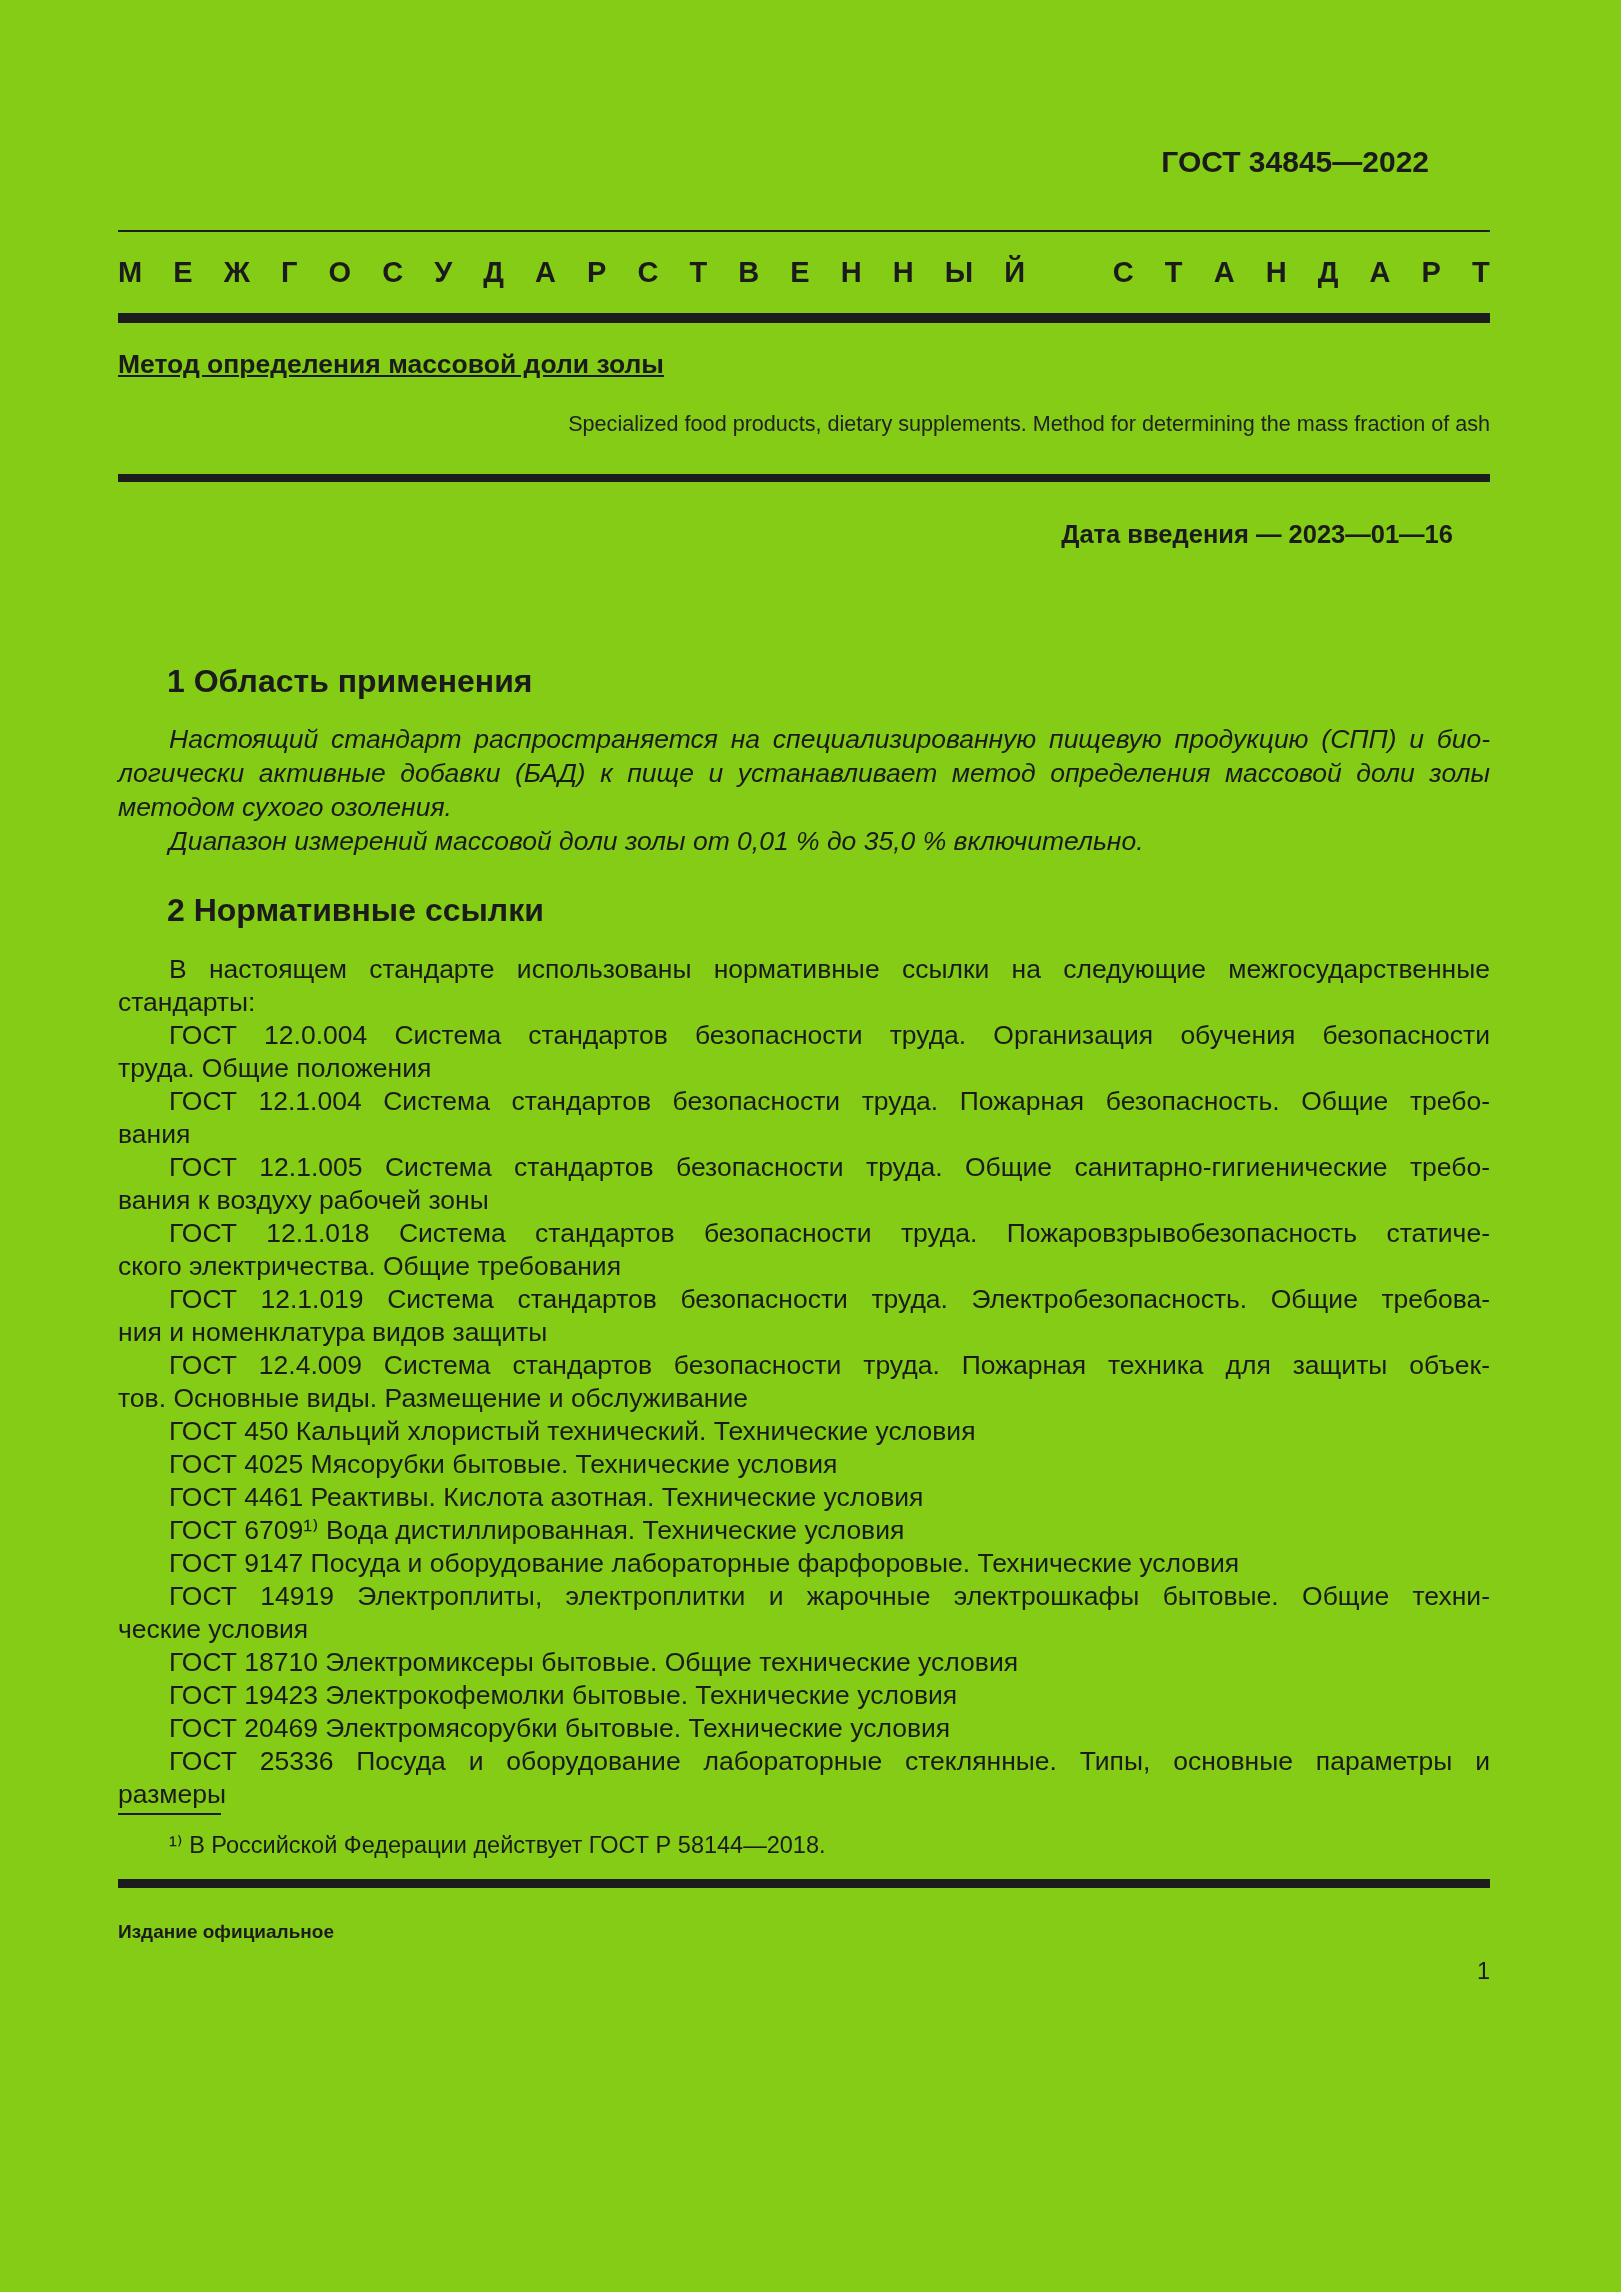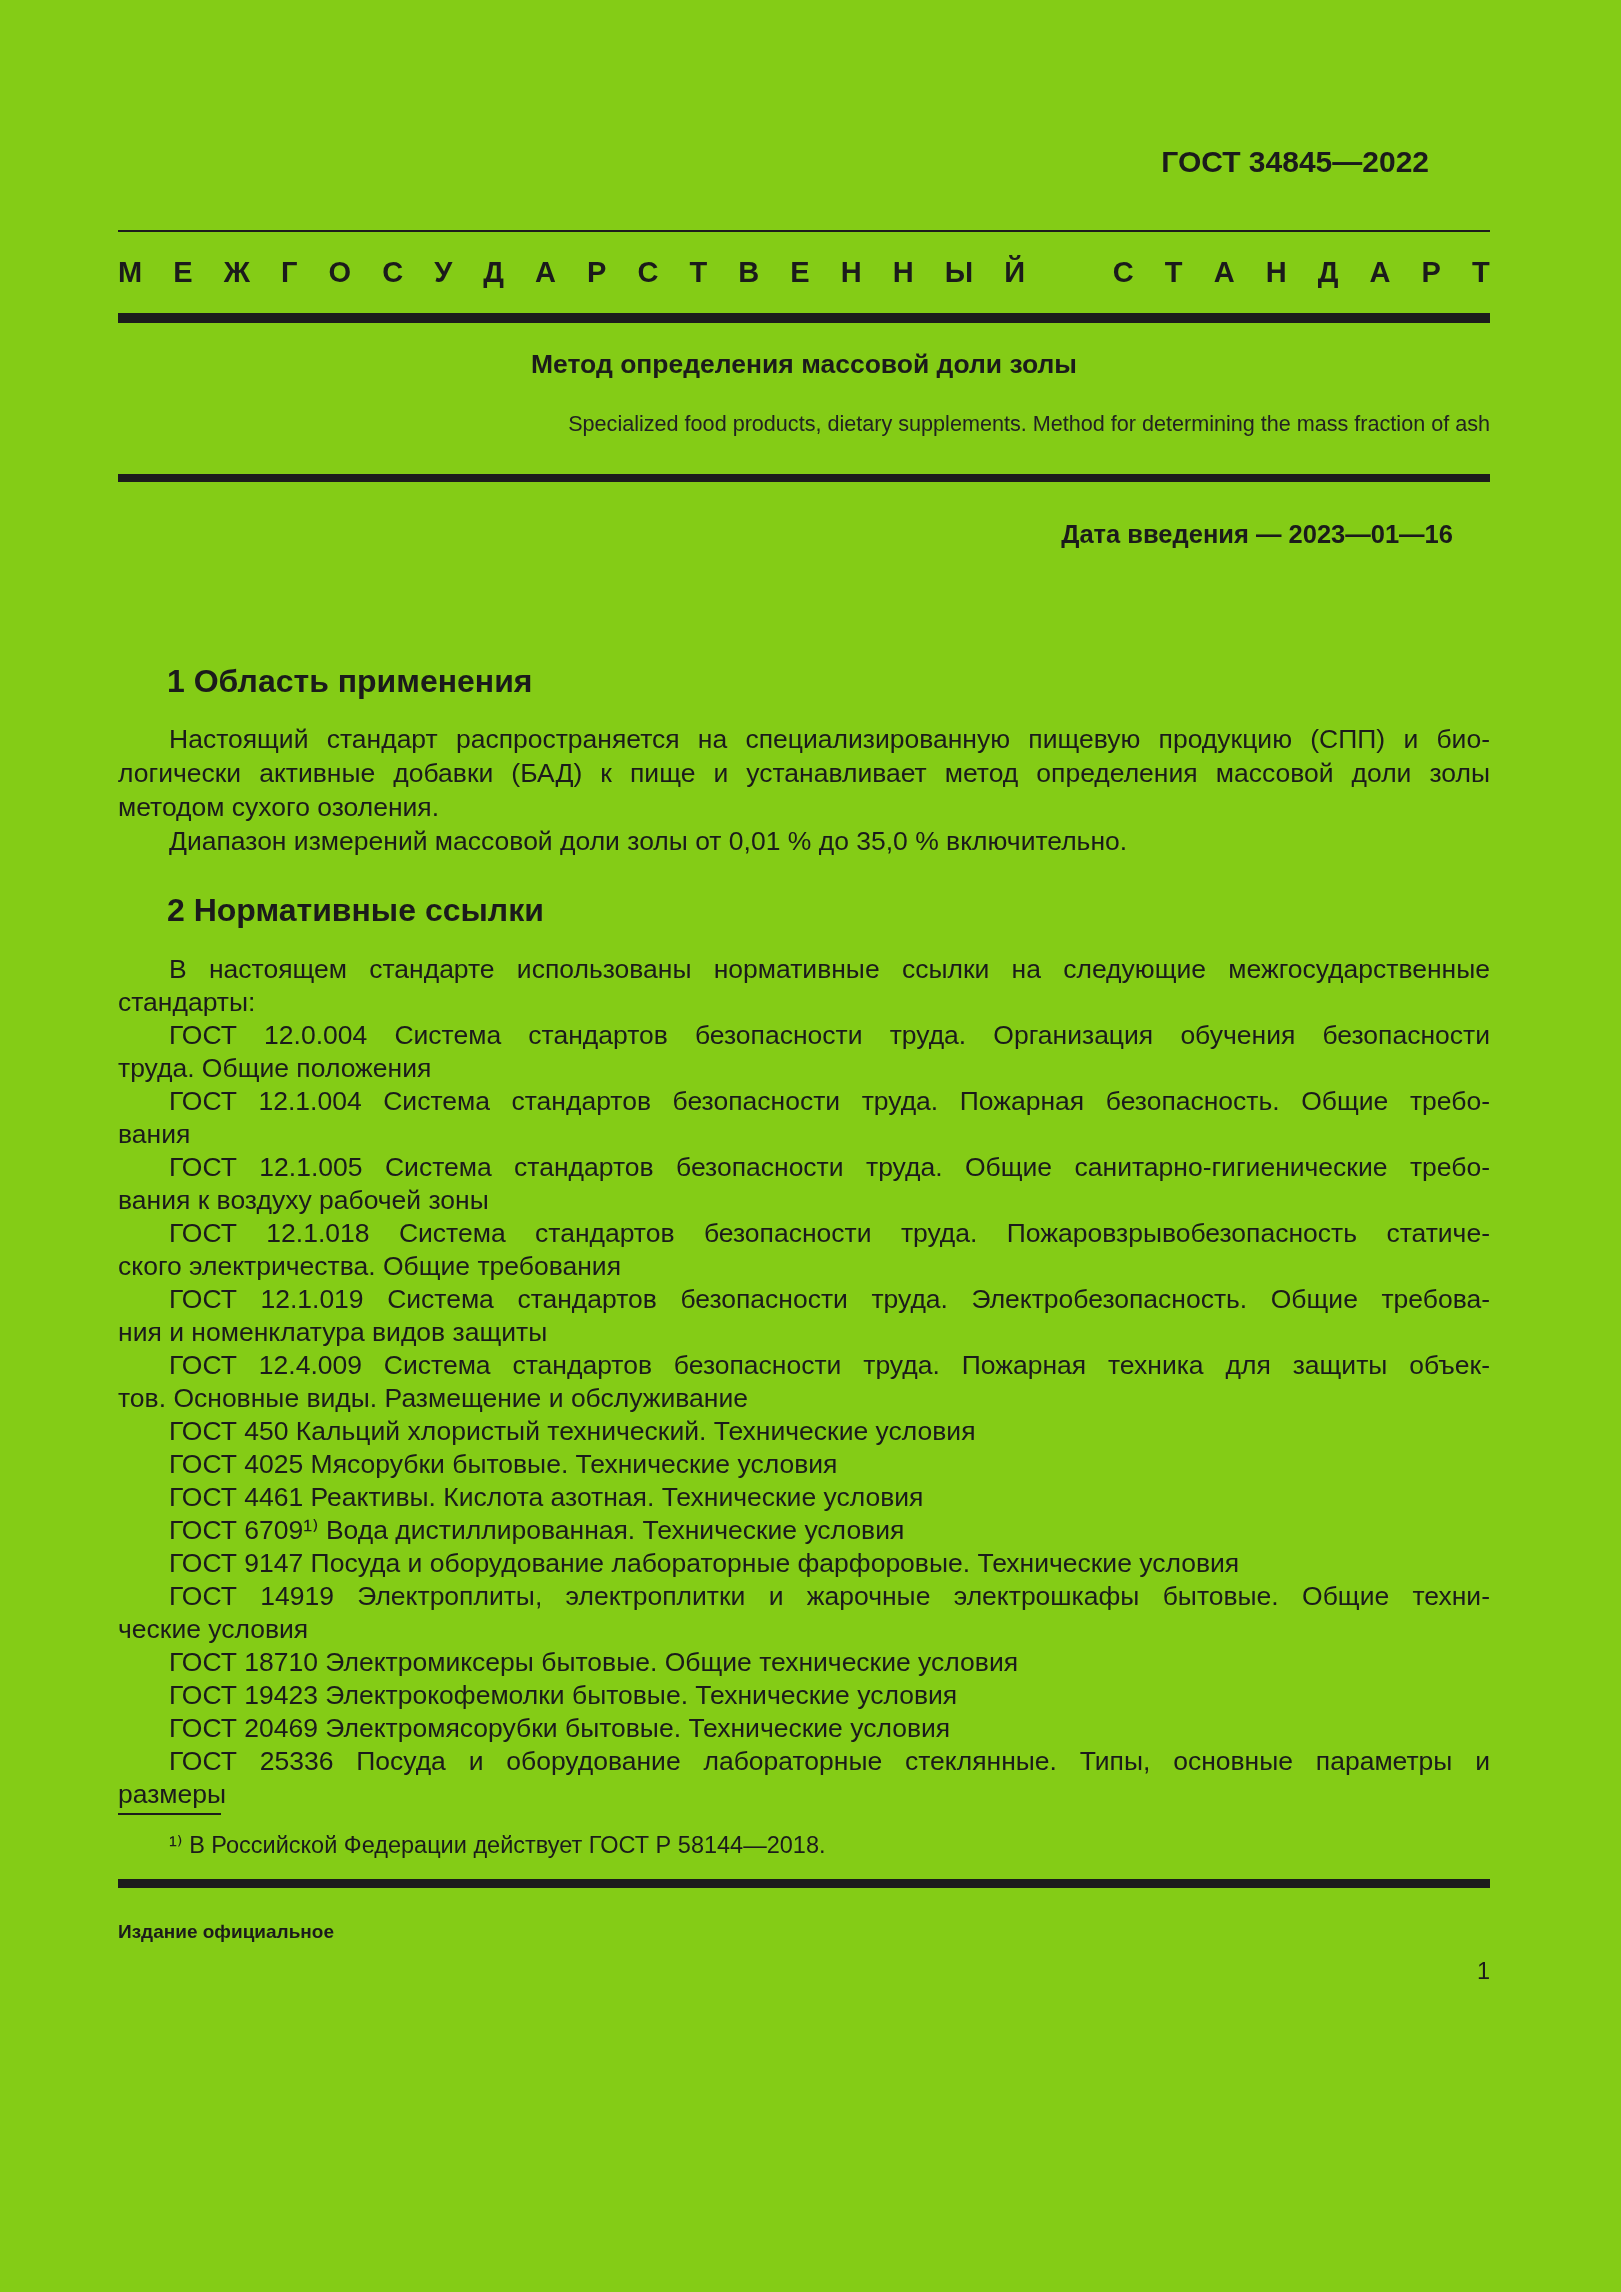--- a/index.html
+++ b/index.html
@@ -31,21 +31,21 @@
   .rule-a{margin-top:26.5px;}
   .rule-b{margin-top:36px;height:7.8px;}
   .rule-c{margin-top:18.6px;height:8.8px;}
   
   .title-ru{
     margin-top:35px;
     font-size:26.5px;font-weight:bold;line-height:37px;text-align:center;
   }
   .subtitle-ru{
     margin-top:25.5px;
-    font-size:26.5px;font-weight:bold;line-height:33px;text-align:center;
+    font-size:26.5px;font-weight:bold;line-height:33px;text-align:left;text-decoration:underline;
   }
   .title-en{
     margin-top:29px;
     font-size:21.6px;line-height:27.4px;text-align:right;color:#222;
   }
   .date-line{
     margin-top:38px;
     font-size:25.5px;font-weight:bold;line-height:29px;
     text-align:right;padding-right:37px;
   }
@@ -57,21 +57,21 @@
   }
   .section-heading.later{margin-top:33px;}
   .paras{margin-top:22.5px;}
   .paras.s1{margin-top:21.6px;}
   .para{margin:0;}
   .line{
     font-size:26.5px;line-height:33px;
     text-align:justify;text-align-last:justify;
     white-space:normal;
   }
-  .paras.s1 .line{line-height:34px;}
+  .paras.s1 .line{line-height:34px;font-style:italic;}
   .line.first{text-indent:51px;}
   .line.last{text-align-last:left;}
   
   .fn-sep{margin-top:2px;width:103px;height:2.9px;background:#1c1c1c;}
   .footnote{
     margin-top:15.7px;
     font-size:23.5px;line-height:29px;
     text-indent:51px;
   }
   

